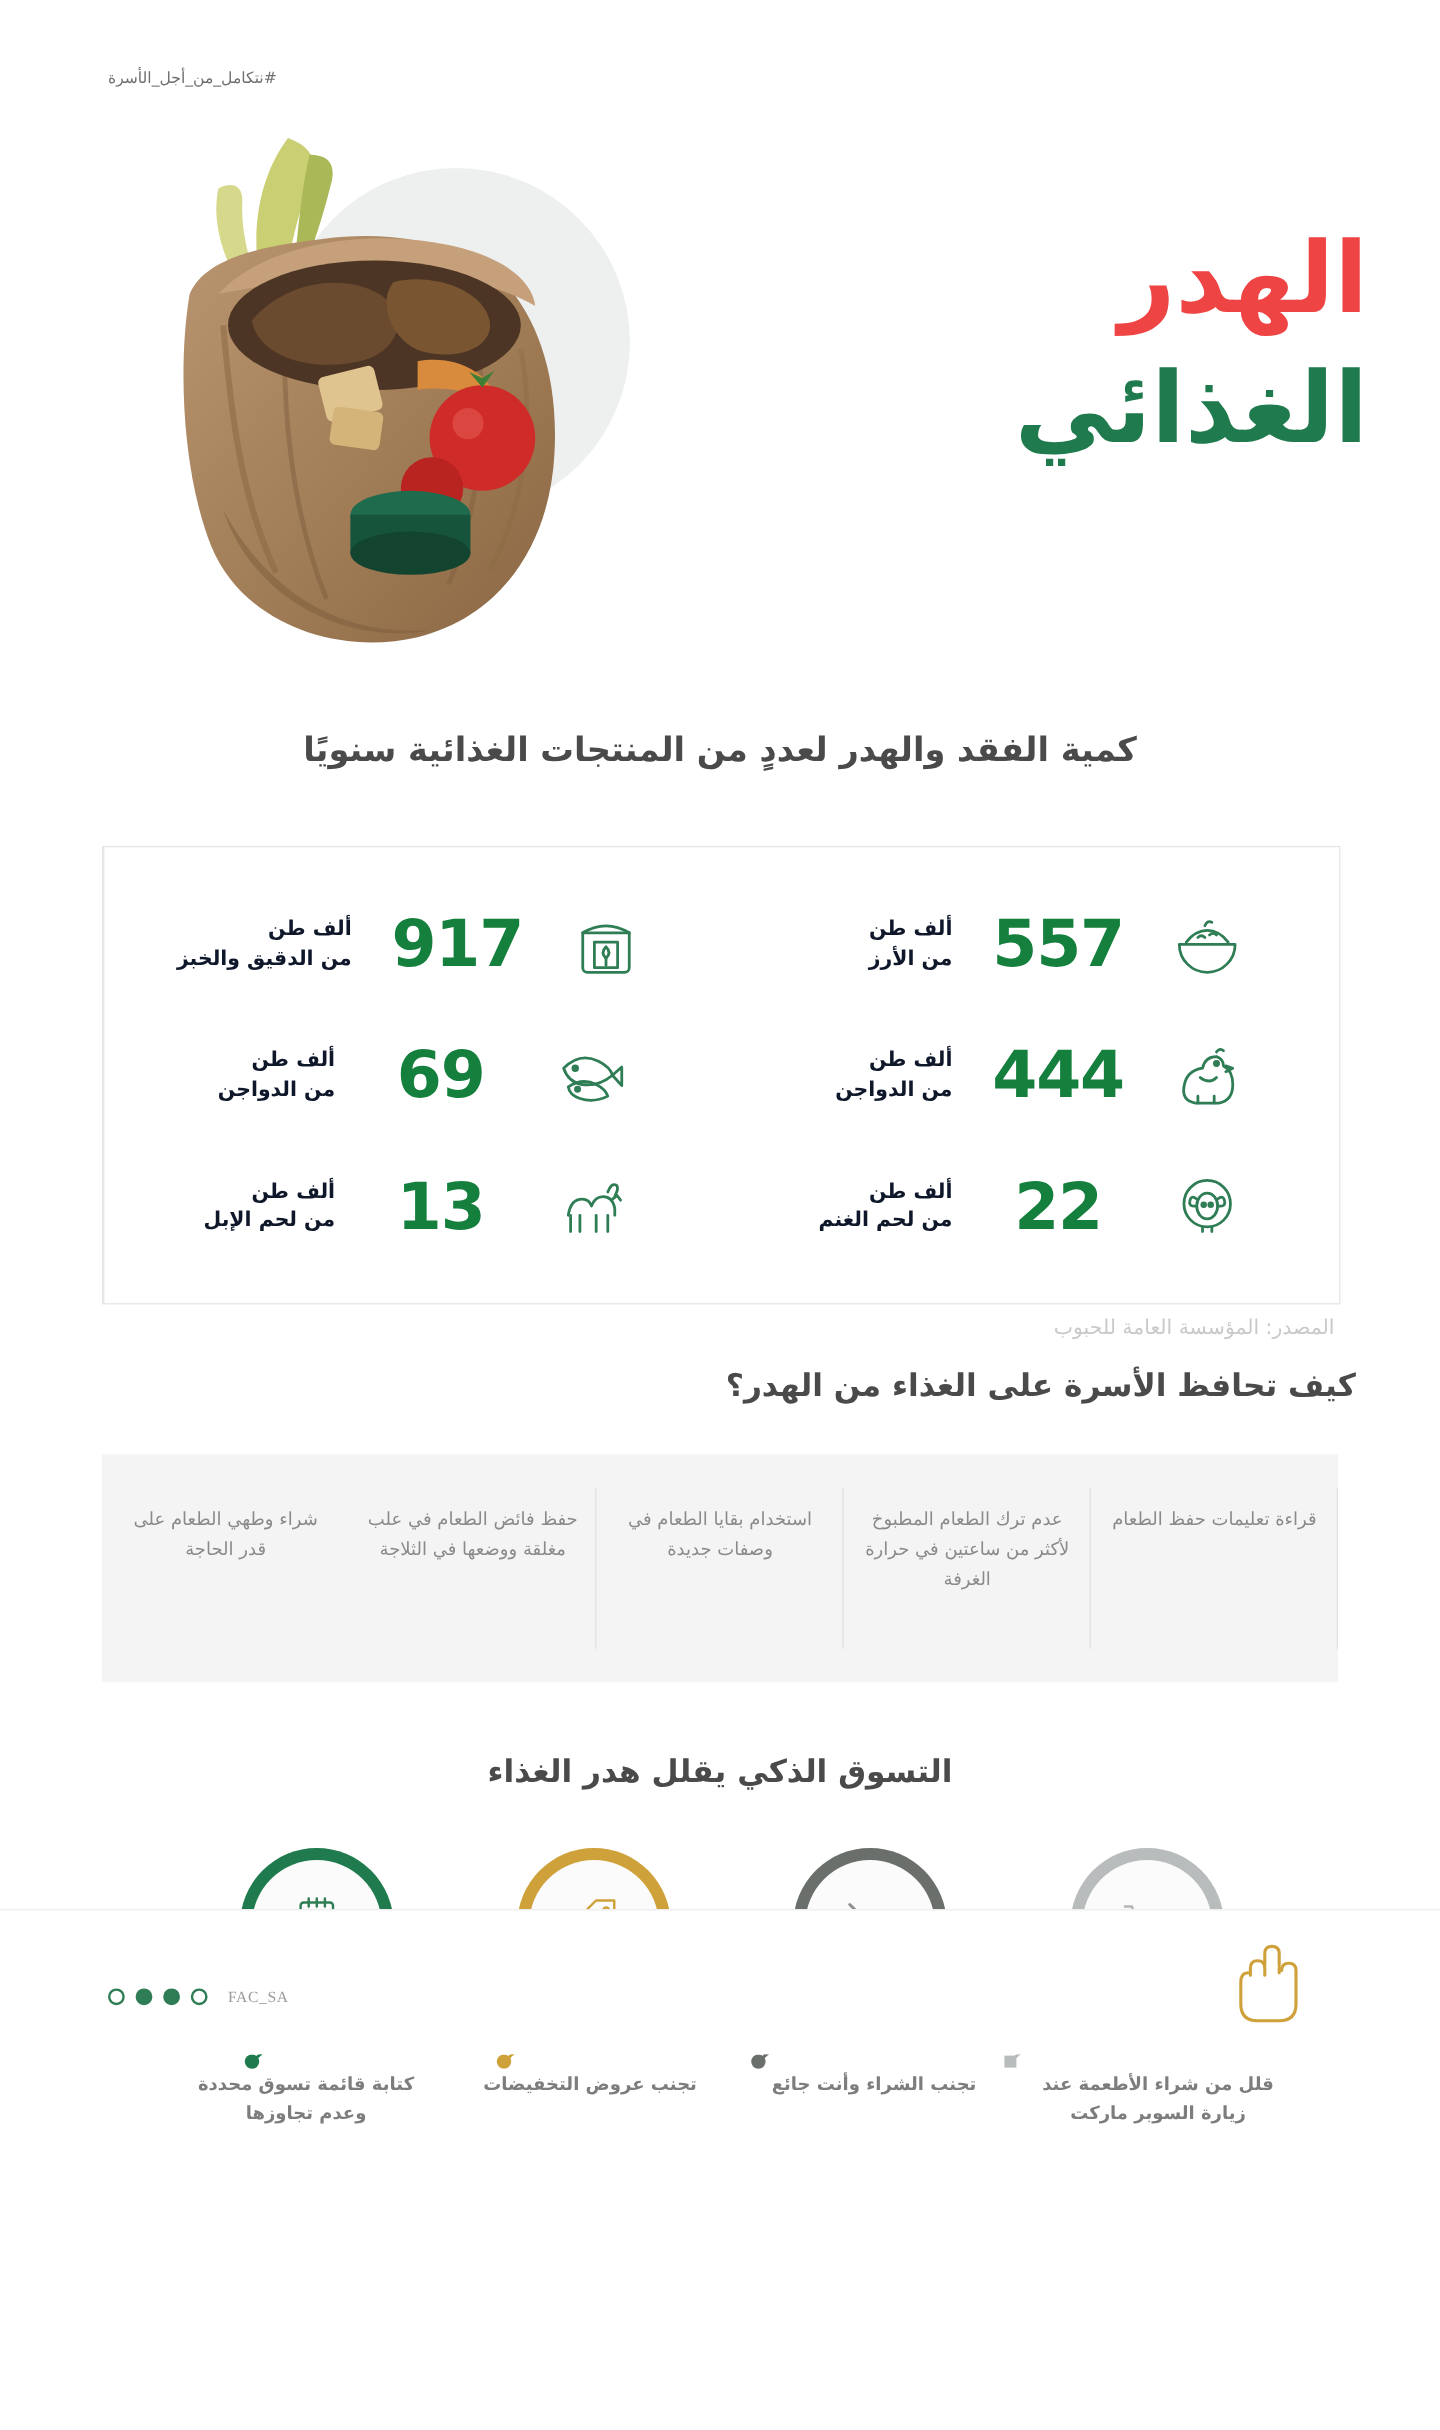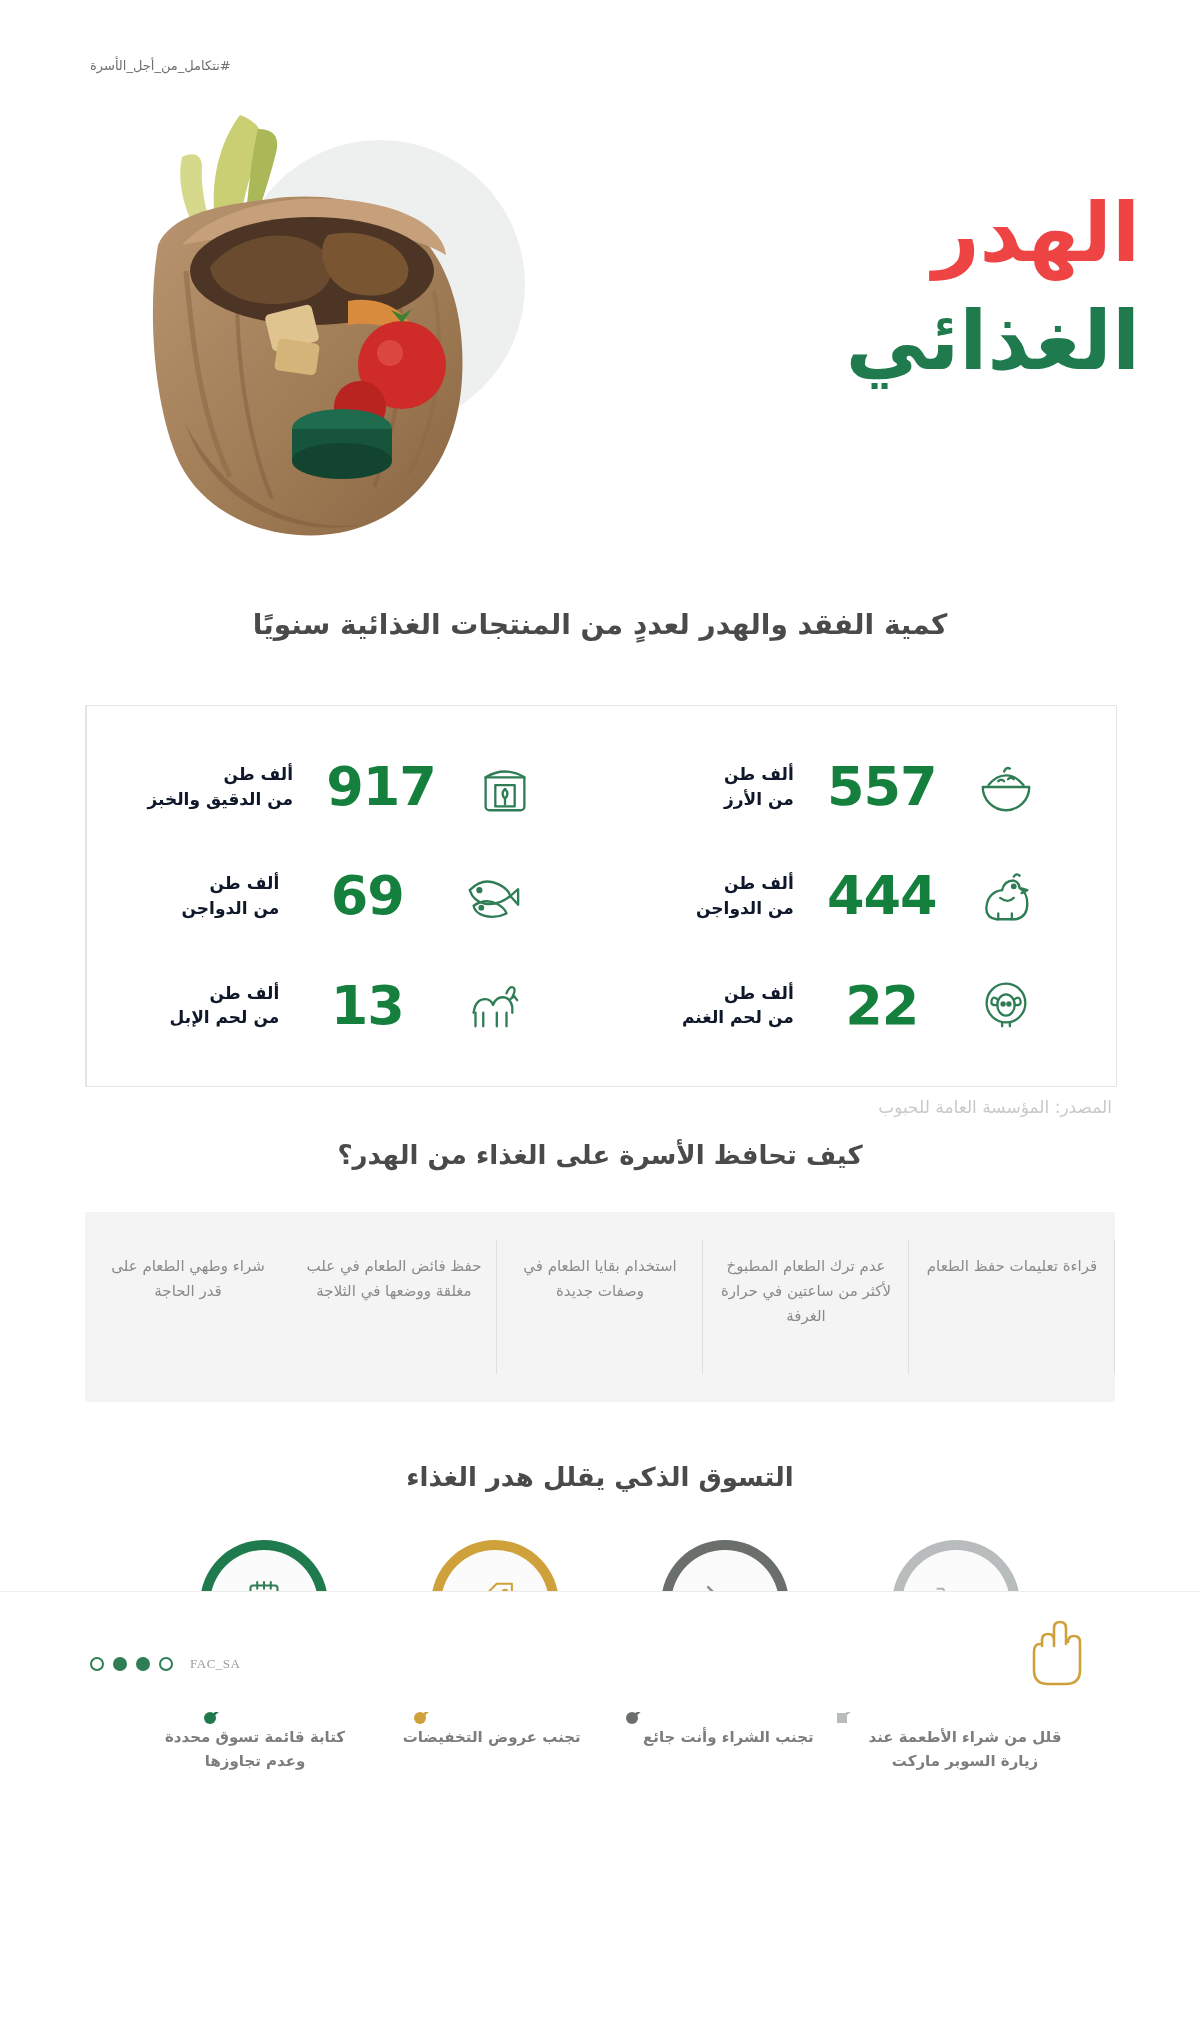--- a/index.html
+++ b/index.html
@@ -67,21 +67,21 @@
     font-size:17px;font-weight:bold;color:#0f172a;line-height:1.45;
     text-align:right;min-width:118px;direction:rtl;
   }
   .source{
     position:absolute;top:1097px;right:88px;
     font-size:17px;color:#c9c9c9;direction:rtl;
   }
 
   
   .tips-heading{
-    position:absolute;top:1140px;left:70px;right:70px;text-align:center;
+    position:absolute;top:1140px;left:70px;right:70px;
     font-size:26px;font-weight:bold;color:#4a4a4a;direction:rtl;
   }
   .tips-strip{
     position:absolute;top:1212px;left:85px;width:1030px;height:190px;
     background:#f4f4f4;display:flex;flex-direction:row-reverse;
   }
   .tip{
     flex:1;display:flex;align-items:flex-start;justify-content:center;
     padding:42px 14px 0;box-sizing:border-box;position:relative;
   }

